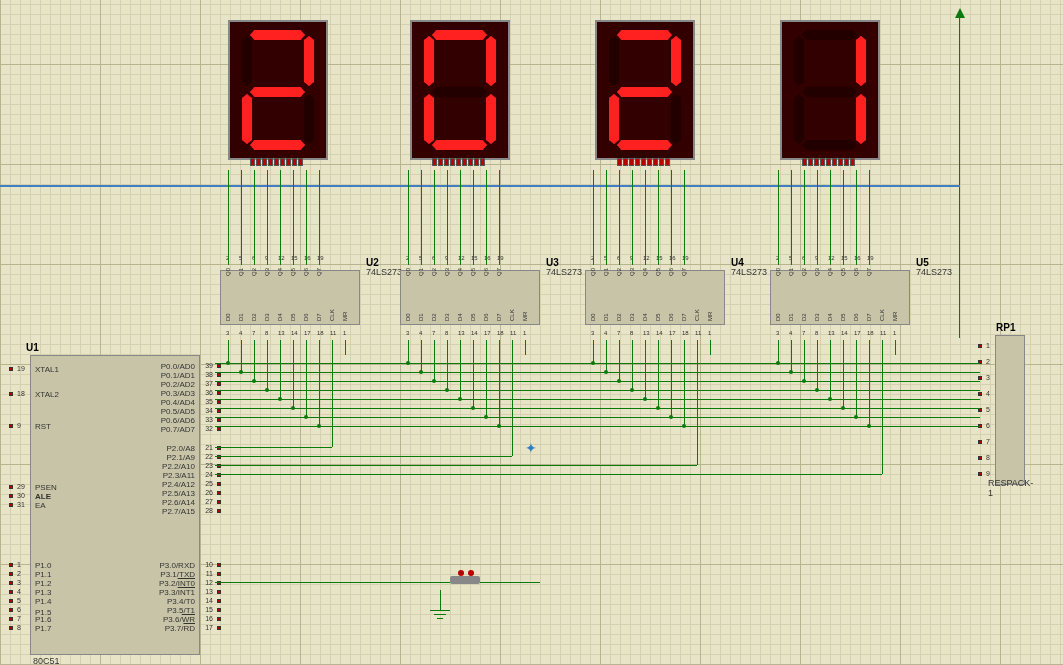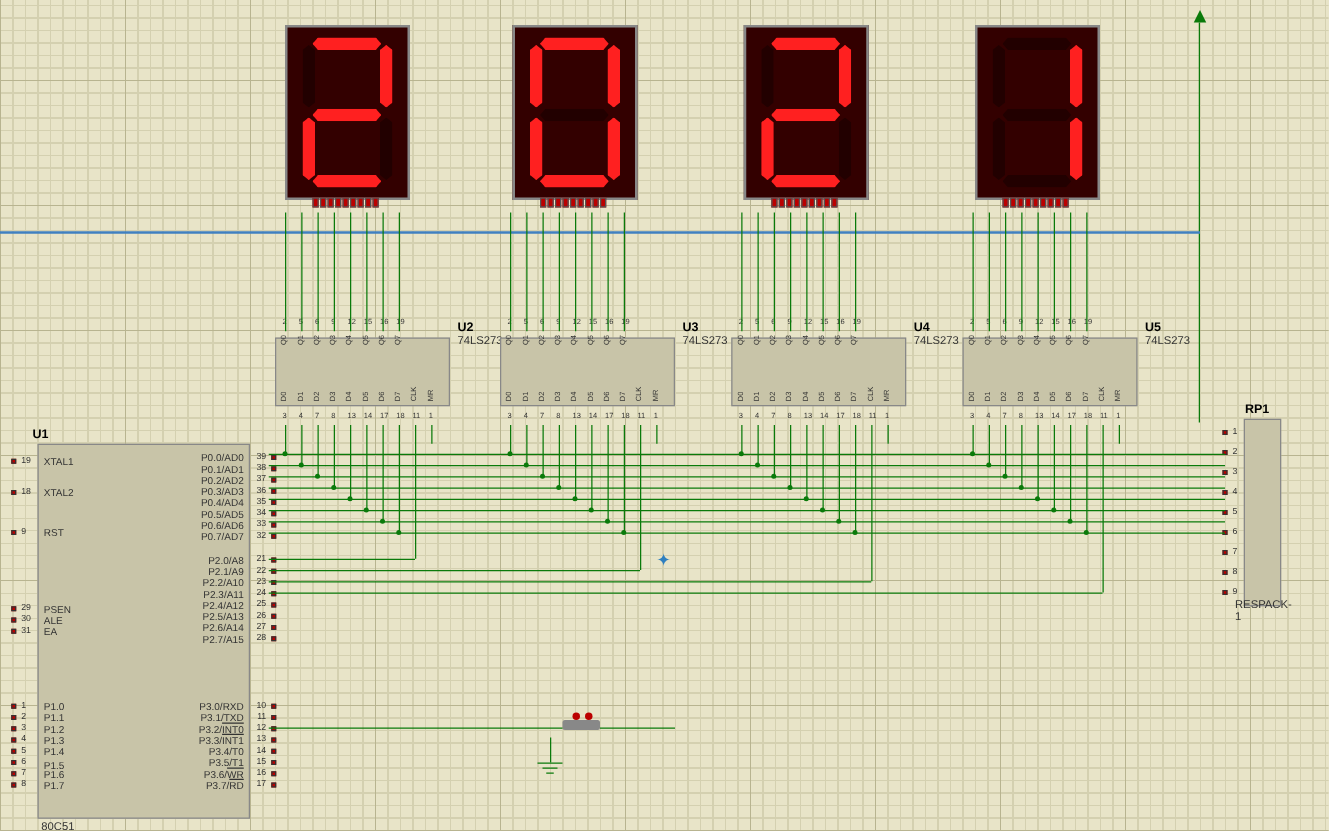--- a/index.html
+++ b/index.html
@@ -180,21 +180,21 @@
       <div class="mcu-num-l" style="top: 34px;">18</div>
       <div class="mcu-pin-l" style="top: 34px;">XTAL2</div>
       <div class="pin-dot" style="left: -22px; top: 36px;"></div>
       <div class="mcu-num-l" style="top: 66px;">9</div>
       <div class="mcu-pin-l" style="top: 66px;">RST</div>
       <div class="pin-dot" style="left: -22px; top: 68px;"></div>
       <div class="mcu-num-l" style="top: 127px;">29</div>
       <div class="mcu-pin-l" style="top: 127px;">PSEN</div>
       <div class="pin-dot" style="left: -22px; top: 129px;"></div>
       <div class="mcu-num-l" style="top: 136px;">30</div>
-      <div class="mcu-pin-l" style="top: 136px;">ALE</div>
+      <div class="mcu-pin-l" style="top: 136px; font-weight: bold;">ALE</div>
       <div class="pin-dot" style="left: -22px; top: 138px;"></div>
       <div class="mcu-num-l" style="top: 145px;">31</div>
       <div class="mcu-pin-l" style="top: 145px;">EA</div>
       <div class="pin-dot" style="left: -22px; top: 147px;"></div>
       <div class="mcu-num-l" style="top: 205px;">1</div>
       <div class="mcu-pin-l" style="top: 205px;">P1.0</div>
       <div class="pin-dot" style="left: -22px; top: 207px;"></div>
       <div class="mcu-num-l" style="top: 214px;">2</div>
       <div class="mcu-pin-l" style="top: 214px;">P1.1</div>
       <div class="pin-dot" style="left: -22px; top: 216px;"></div>

